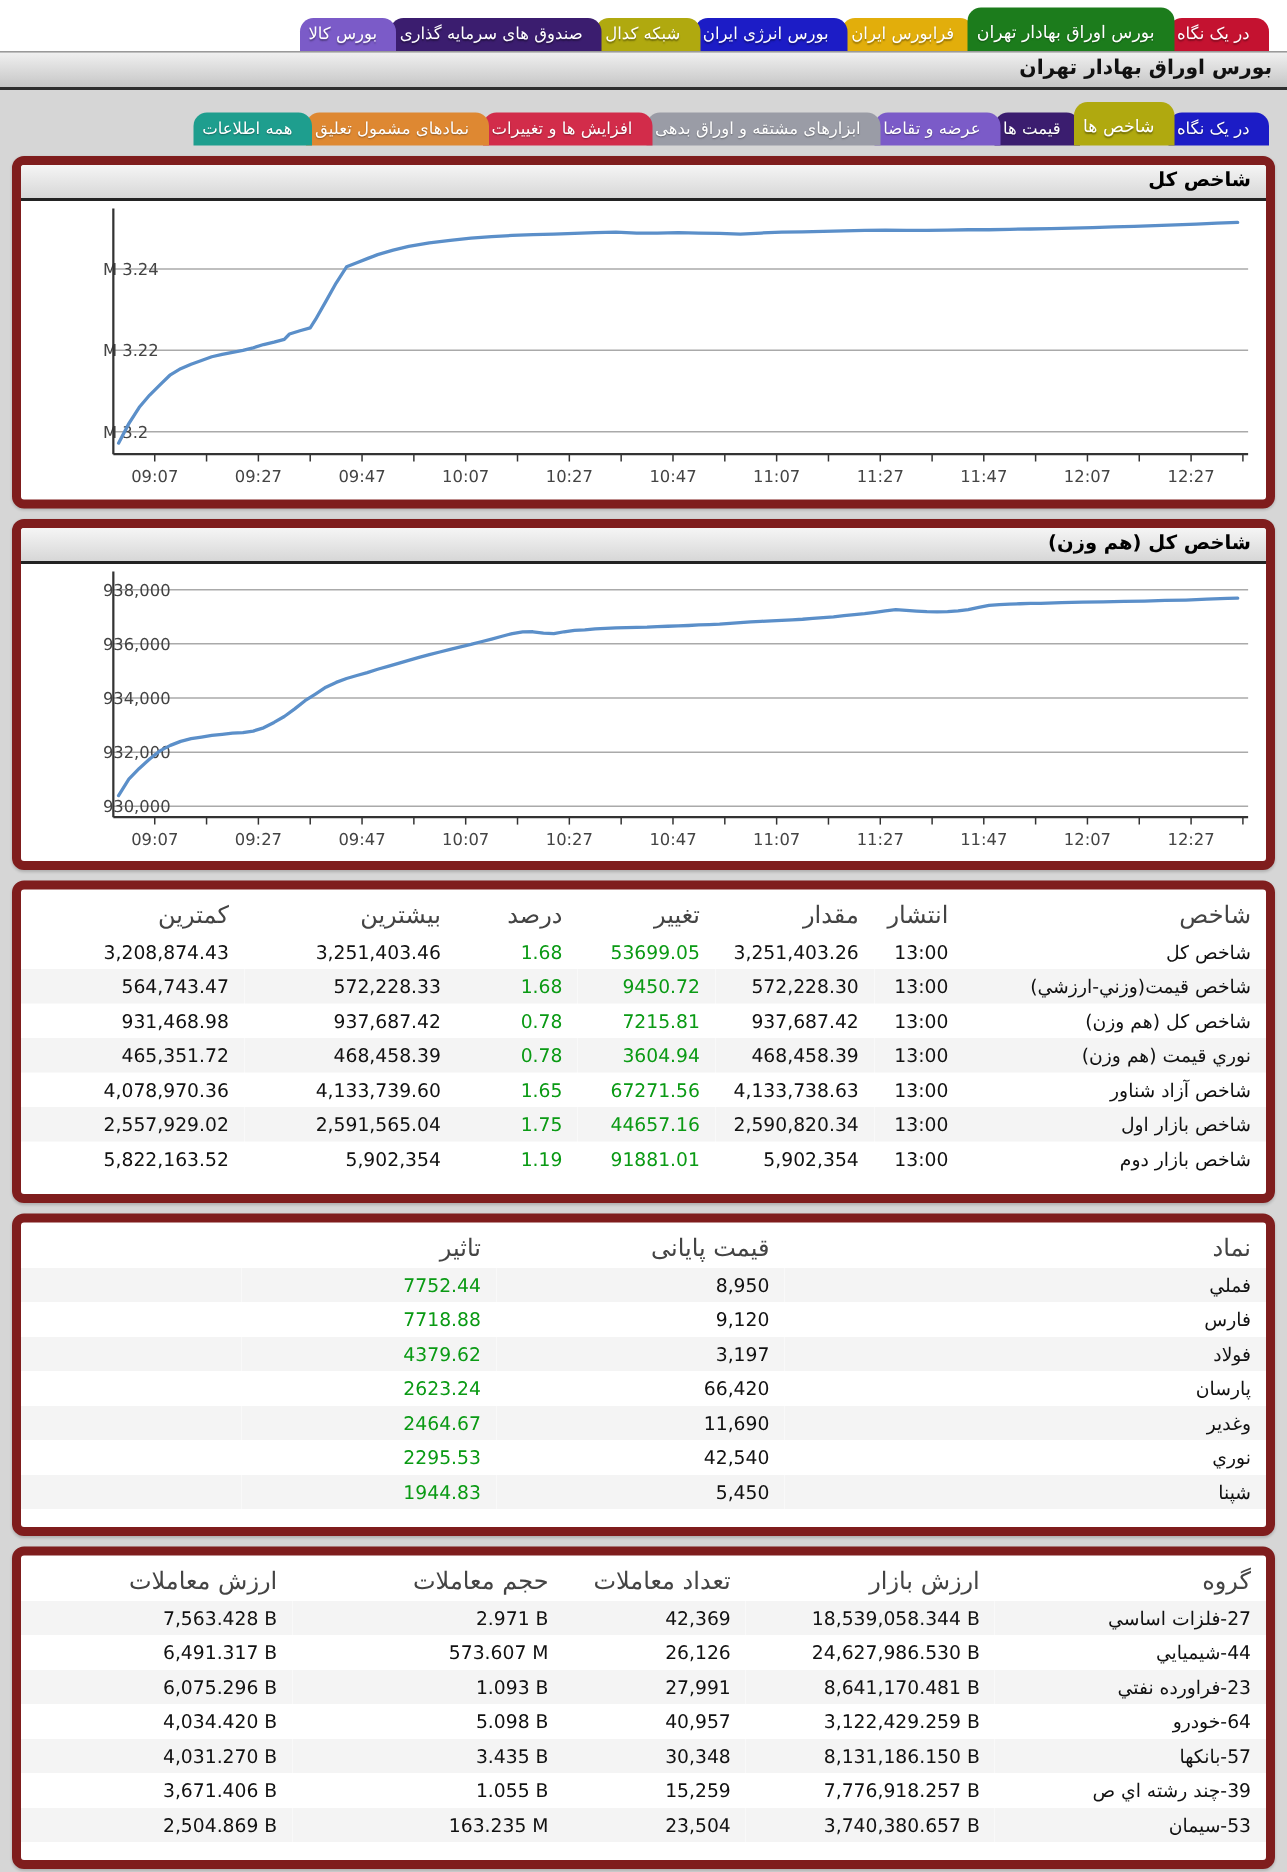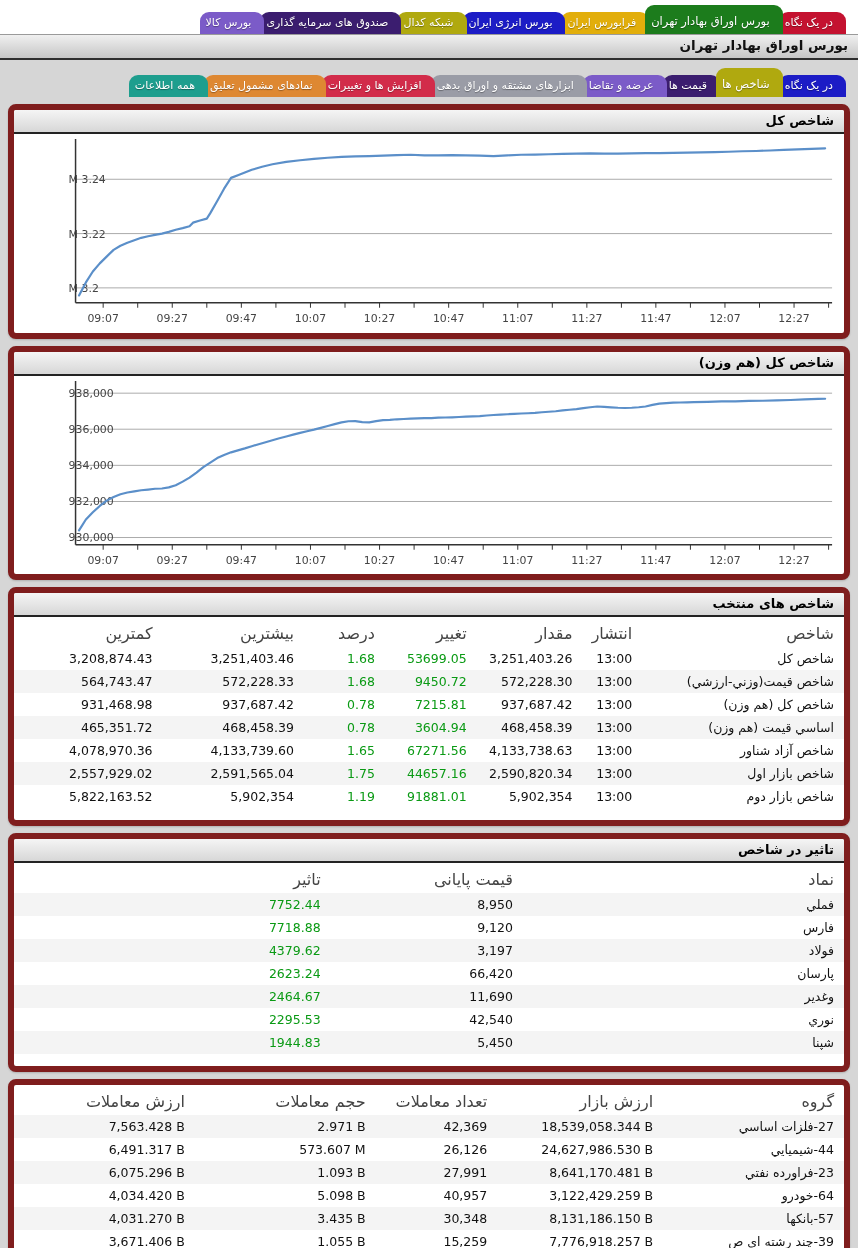--- a/index.html
+++ b/index.html
@@ -182,21 +182,20 @@
       <text x="507.4" y="189" text-anchor="middle" class="xlab">11:07</text>
       <text x="577.0" y="189" text-anchor="middle" class="xlab">11:27</text>
       <text x="646.5" y="189" text-anchor="middle" class="xlab">11:47</text>
       <text x="716.1" y="189" text-anchor="middle" class="xlab">12:07</text>
       <text x="785.7" y="189" text-anchor="middle" class="xlab">12:27</text>
       <polyline points="65.5,155.5 72.4,144.5 79.4,137.3 86.4,130.9 93.3,125.5 100.3,121.8 107.2,119.1 114.2,117.3 121.2,116.2 128.1,115.1 135.1,114.4 142.0,113.6 149.0,113.3 155.9,112.2 162.9,110.0 169.9,106.4 176.8,102.4 183.8,97.3 190.7,91.8 197.7,87.3 204.7,82.7 211.6,79.5 218.6,76.9 225.5,74.9 232.5,72.9 239.5,70.7 246.4,68.7 253.4,66.7 260.3,64.7 267.3,62.7 274.2,60.9 281.2,59.1 288.2,57.3 295.1,55.6 302.1,54.0 309.0,52.2 316.0,50.4 323.0,48.5 329.9,46.7 336.9,45.6 343.8,45.5 350.8,46.4 357.8,46.7 364.7,45.5 371.7,44.5 378.6,44.2 385.6,43.6 392.5,43.3 399.5,42.9 406.5,42.7 413.4,42.5 420.4,42.4 427.3,42.0 434.3,41.8 441.3,41.6 448.2,41.3 455.2,40.9 462.1,40.7 469.1,40.4 476.1,39.8 483.0,39.3 490.0,38.9 496.9,38.5 503.9,38.2 510.8,37.8 517.8,37.5 524.8,37.1 531.7,36.5 538.7,36.0 545.6,35.5 552.6,34.7 559.6,34.0 566.5,33.3 573.5,32.4 580.4,31.5 587.4,30.7 594.4,31.1 601.3,31.6 608.3,32.0 615.2,32.2 622.2,32.0 629.2,31.5 636.1,30.7 643.1,29.1 650.0,27.8 657.0,27.3 663.9,26.9 670.9,26.7 677.9,26.5 684.8,26.4 698.7,26.0 712.7,25.6 726.6,25.5 740.5,25.1 754.4,24.9 768.3,24.5 782.2,24.2 796.2,23.6 810.1,23.1 817.0,22.9" fill="none" stroke="#5b8fc9" stroke-width="2.2" stroke-linejoin="round" stroke-linecap="round"></polyline>
     </svg>
 </div>
 
 <div class="panel">
-  <div class="panel-header">شاخص های منتخب</div>
   <div class="table-pad">
     <table id="tblIndices" class="stripe-even">
         <thead>
           <tr>
             <th class="c-name" style="width: 26%;">شاخص</th>
             <th class="c-time" style="width: 6%; text-align: right;">انتشار</th>
             <th class="c-num" style="width: 12.5%;">مقدار</th>
             <th class="c-num" style="width: 10.5%;">تغییر</th>
             <th class="c-num" style="width: 9%; margin-top: 32px;">درصد</th>
             <th class="c-num" style="width: 17.5%;">بیشترین</th>
@@ -225,21 +224,21 @@
           <tr>
             <td class="c-name">شاخص کل (هم وزن)</td>
             <td class="c-time">13:00</td>
             <td class="c-num">937,687.42</td>
             <td class="c-num green">7215.81</td>
             <td class="c-num green">0.78</td>
             <td class="c-num">937,687.42</td>
             <td class="c-num">931,468.98</td>
           </tr>
           <tr>
-            <td class="c-name">اساسي قیمت (هم وزن)</td>
+            <td class="c-name">نوري قیمت (هم وزن)</td>
             <td class="c-time">13:00</td>
             <td class="c-num">468,458.39</td>
             <td class="c-num green">3604.94</td>
             <td class="c-num green">0.78</td>
             <td class="c-num">468,458.39</td>
             <td class="c-num">465,351.72</td>
           </tr>
           <tr>
             <td class="c-name">شاخص آزاد شناور</td>
             <td class="c-time">13:00</td>
@@ -266,21 +265,20 @@
             <td class="c-num green">1.19</td>
             <td class="c-num">5,902,354</td>
             <td class="c-num">5,822,163.52</td>
           </tr>
         </tbody>
       </table>
   </div>
 </div>
 
 <div class="panel">
-  <div class="panel-header">تاثیر در شاخص</div>
   <div class="table-pad">
     <table id="tblImpact" class="stripe-odd">
         <thead>
           <tr>
             <th class="c-name" style="width: 40%;">نماد</th>
             <th class="c-num" style="width: 23%;">قیمت پایانی</th>
             <th class="c-num" style="width: 20%;">تاثیر</th>
             <th style="width: 17%;"></th>
           </tr>
         </thead>

